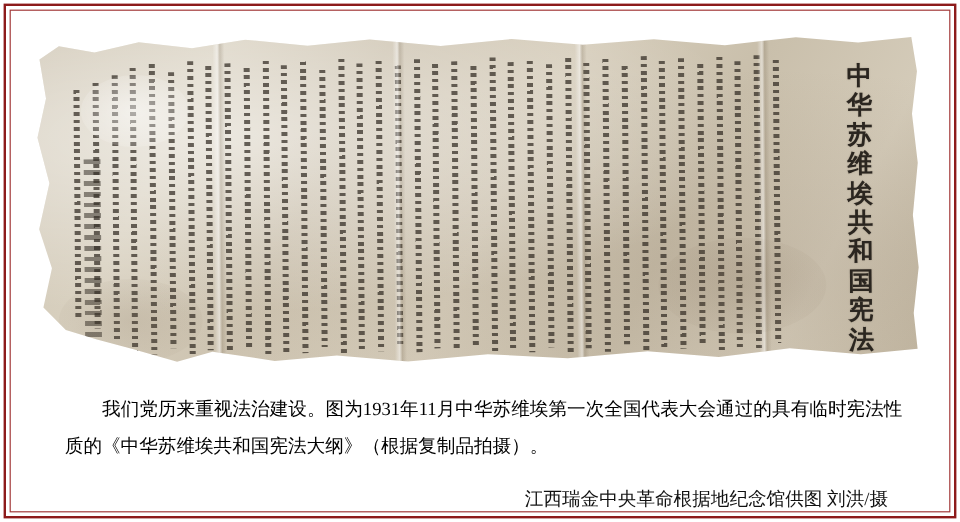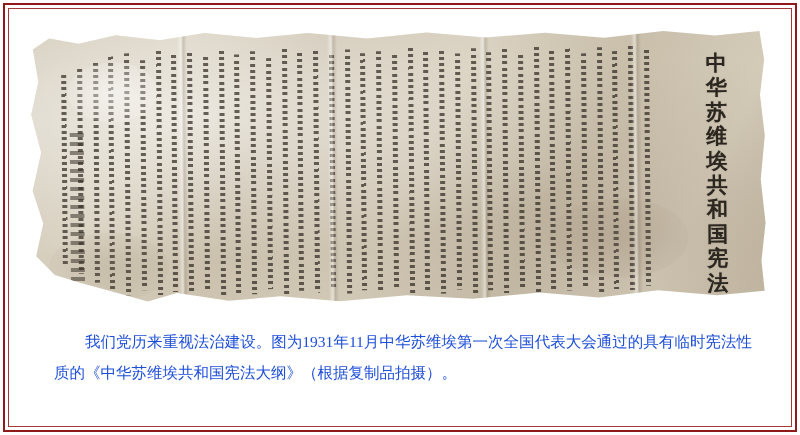--- a/index.html
+++ b/index.html
@@ -154,21 +154,21 @@
 
   
   .caption {
     position: absolute;
     left: 40px;
     right: 34px;
     top: 312px;
     font-family: "Liberation Serif", serif;
     font-size: 15.5px;
     line-height: 2.0;
-    color: #1d4ed8;
+    color: #000000;
     text-align: justify;
   }
   .caption p {
     margin: 0;
     text-indent: 2em;
   }
   .credit {
     position: absolute;
     left: 40px;
     right: 34px;
@@ -258,15 +258,16 @@
         <div class="stain" style="left:40px;top:30px;width:90px;height:60px;background:radial-gradient(ellipse,rgba(255,255,255,0.5),rgba(255,255,255,0));"></div>
         <div class="stain" style="left:520px;top:170px;width:140px;height:80px;background:radial-gradient(ellipse,rgba(120,100,78,0.16),rgba(120,100,78,0));"></div>
         <div class="stain" style="left:20px;top:200px;width:120px;height:70px;background:radial-gradient(ellipse,rgba(120,100,78,0.14),rgba(120,100,78,0));"></div>
       </div>
     </div>
 
     <div class="caption">
       <p>我们党历来重视法治建设。图为1931年11月中华苏维埃第一次全国代表大会通过的具有临时宪法性质的《中华苏维埃共和国宪法大纲》（根据复制品拍摄）。</p>
     </div>
 
+    <div class="credit">江西瑞金中央革命根据地纪念馆供图  刘洪/摄</div>
 
   </div>
 </div>
 
 </body></html>

